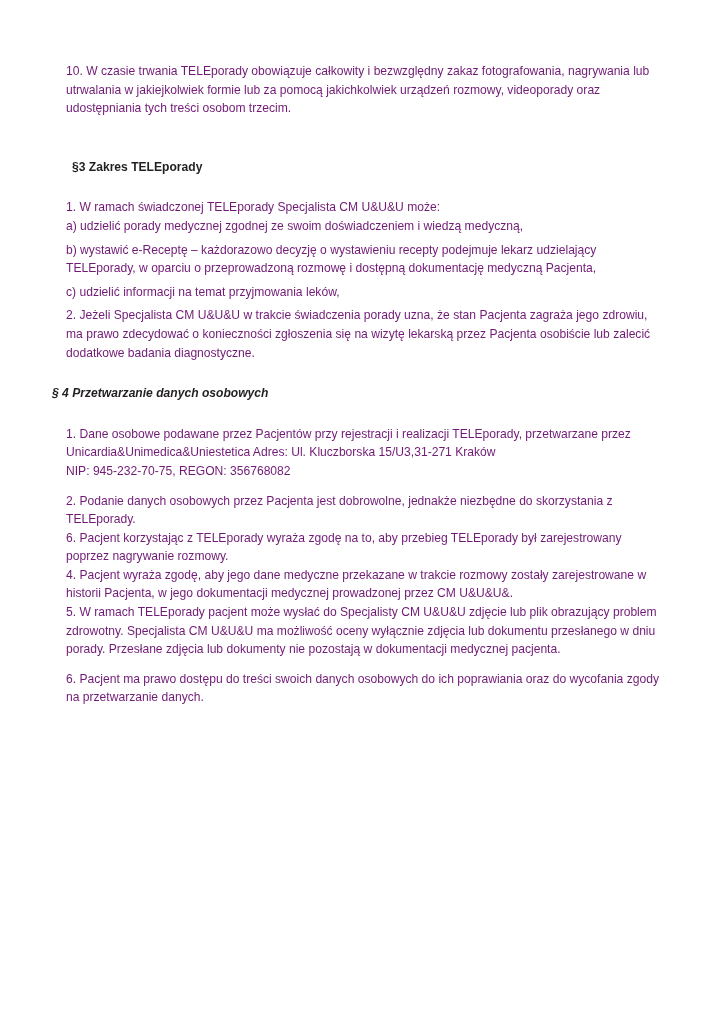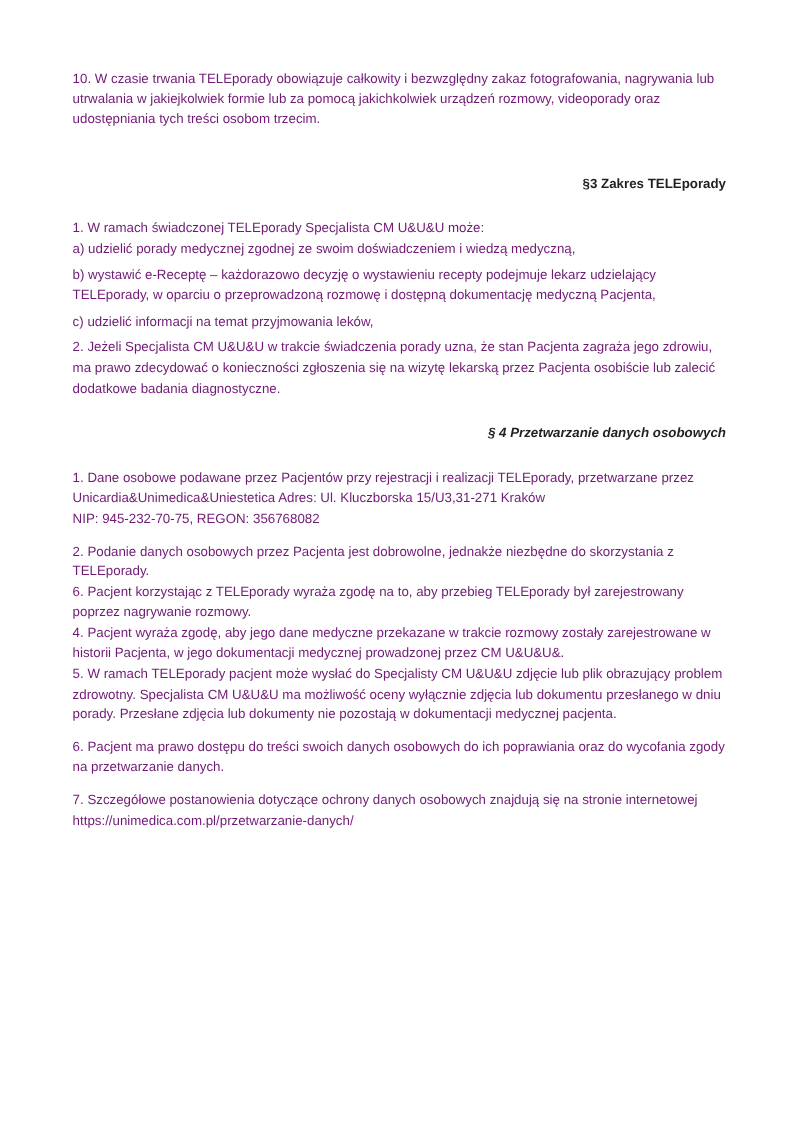--- a/index.html
+++ b/index.html
@@ -29,21 +29,21 @@
     line-height: 18.6px;
     color: #701a75;
     text-align: left;
     margin: 0;
     white-space: normal;
   }
   .heading {
     font-size: 12.1px;
     line-height: 18.6px;
     font-weight: bold;
-    text-align: right;
+    text-align: left;
     color: #231f20;
     margin: 0;
   }
   
   .gap-lg { height: 40px; }
   .gap-md { height: 22px; }
   .gap-sm { height: 11px; }
   .gap-xs { height: 5px; }
   .heading-3 { margin-left: 6px; }
   .heading-4 { margin-left: -14px; font-style: italic; }
@@ -98,16 +98,15 @@
     <p class="para">4. Pacjent wyraża zgodę, aby jego dane medyczne przekazane w trakcie rozmowy zostały zarejestrowane w historii Pacjenta, w jego dokumentacji medycznej prowadzonej przez CM U&amp;U&amp;U&amp;.</p>
 
     <p class="para">5. W ramach TELEporady pacjent może wysłać do Specjalisty CM U&amp;U&amp;U zdjęcie lub plik obrazujący problem zdrowotny. Specjalista CM U&amp;U&amp;U ma możliwość oceny wyłącznie zdjęcia lub dokumentu przesłanego w dniu porady. Przesłane zdjęcia lub dokumenty nie pozostają w dokumentacji medycznej pacjenta.</p>
 
     <div class="gap-sm"></div>
 
     <p class="para">6. Pacjent ma prawo dostępu do treści swoich danych osobowych do ich poprawiania oraz do wycofania zgody na przetwarzanie danych.</p>
 
     <div class="gap-sm"></div>
 
-    <p class="para">7. Szczegółowe postanowienia dotyczące ochrony danych osobowych znajdują się na stronie internetowej https://unimedica.com.pl/przetwarzanie-danych/</p>
 
   </div>
 </div>
 
 </body></html>

